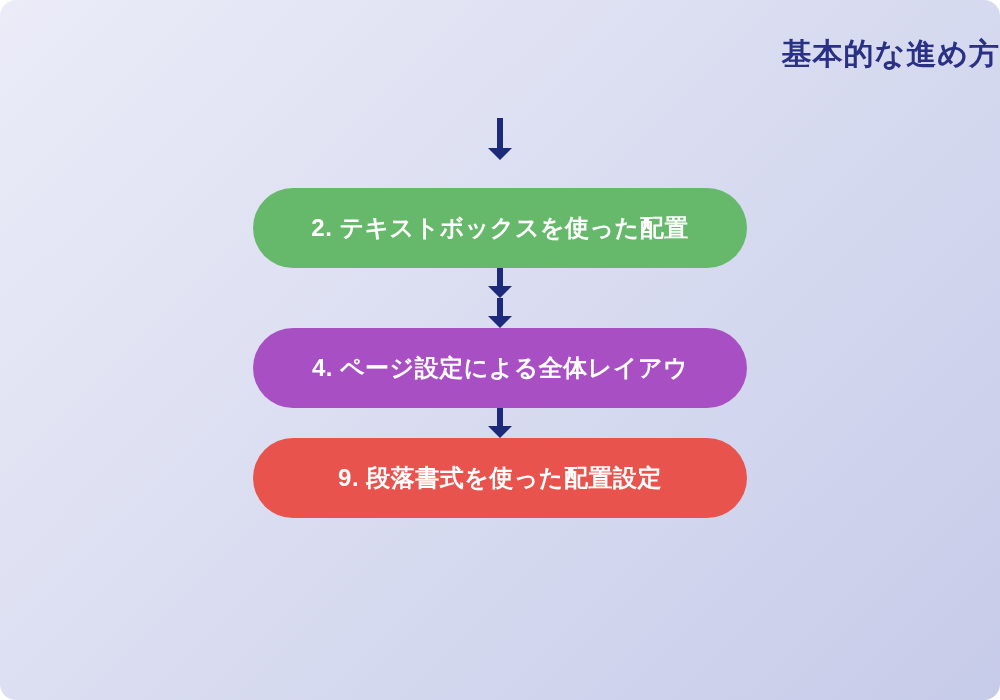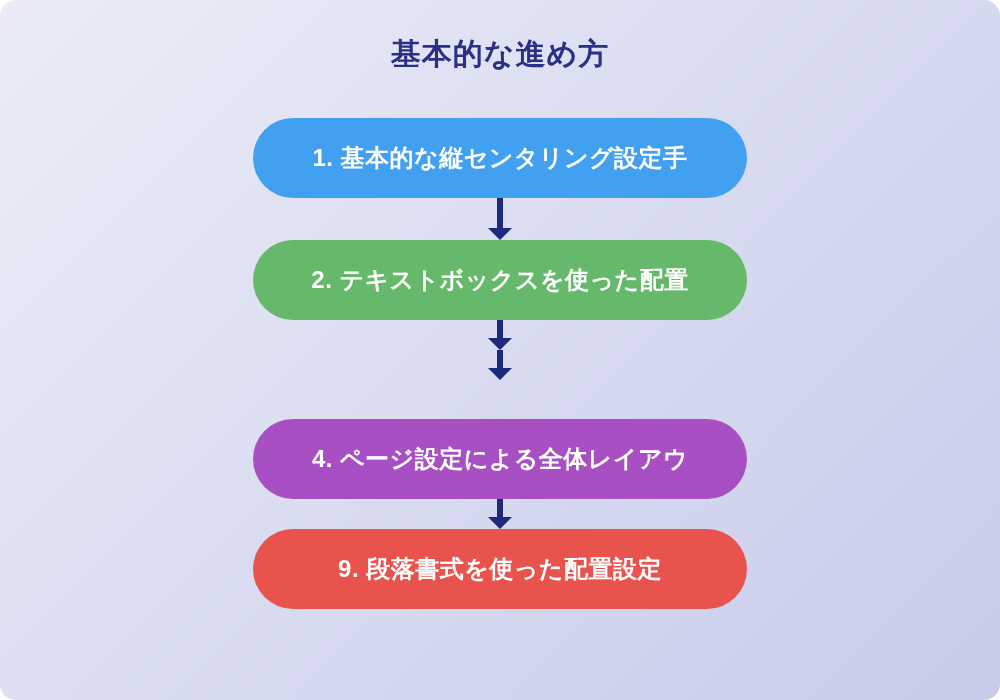--- a/index.html
+++ b/index.html
@@ -14,21 +14,21 @@
     height: 700px;
     border-radius: 16px;
     background: linear-gradient(135deg, #ebecf8 0%, #dbdef1 45%, #c6cbe9 100%);
     overflow: hidden;
   }
   .title {
     position: absolute;
     top: 36px;
     left: 0;
     width: 100%;
-    text-align: center;
+    text-align: right;
     font-size: 30px;
     line-height: 36px;
     font-weight: 700;
     color: #2a3185;
     letter-spacing: 1px;
   }
   .flow {
     position: absolute;
     top: 118px;
     left: 0;
@@ -64,31 +64,30 @@
 </style>
 </head>
 <body>
 
 <div class="canvas">
 
   <div class="title">基本的な進め方</div>
 
   <div class="flow">
 
-    <div class="step-box" style="background: rgb(66, 160, 240);">1. 基本的な縦センタリング設定手</div>
 
     <div class="arrow arrow-tall" style="background: rgb(29, 42, 123);"></div>
 
-    <div class="step-box" style="background: rgb(102, 185, 106);">2. テキストボックスを使った配置</div>
+    <div class="step-box" style="background: rgb(102, 185, 106); margin-top: 28px;">2. テキストボックスを使った配置</div>
 
     <div class="arrow arrow-short" style="background: rgb(29, 42, 123);"></div>
 
 
     <div class="arrow arrow-short" style="background: rgb(29, 42, 123);"></div>
 
-    <div class="step-box" style="background: rgb(169, 79, 196); margin-top: 39px;">4. ページ設定による全体レイアウ</div>
+    <div class="step-box" style="background: rgb(169, 79, 196);">4. ページ設定による全体レイアウ</div>
 
     <div class="arrow arrow-short" style="background: rgb(29, 42, 123);"></div>
 
     <div class="step-box" style="background: rgb(233, 83, 78);">9. 段落書式を使った配置設定</div>
 
   </div>
 </div>
 
 </body></html>

